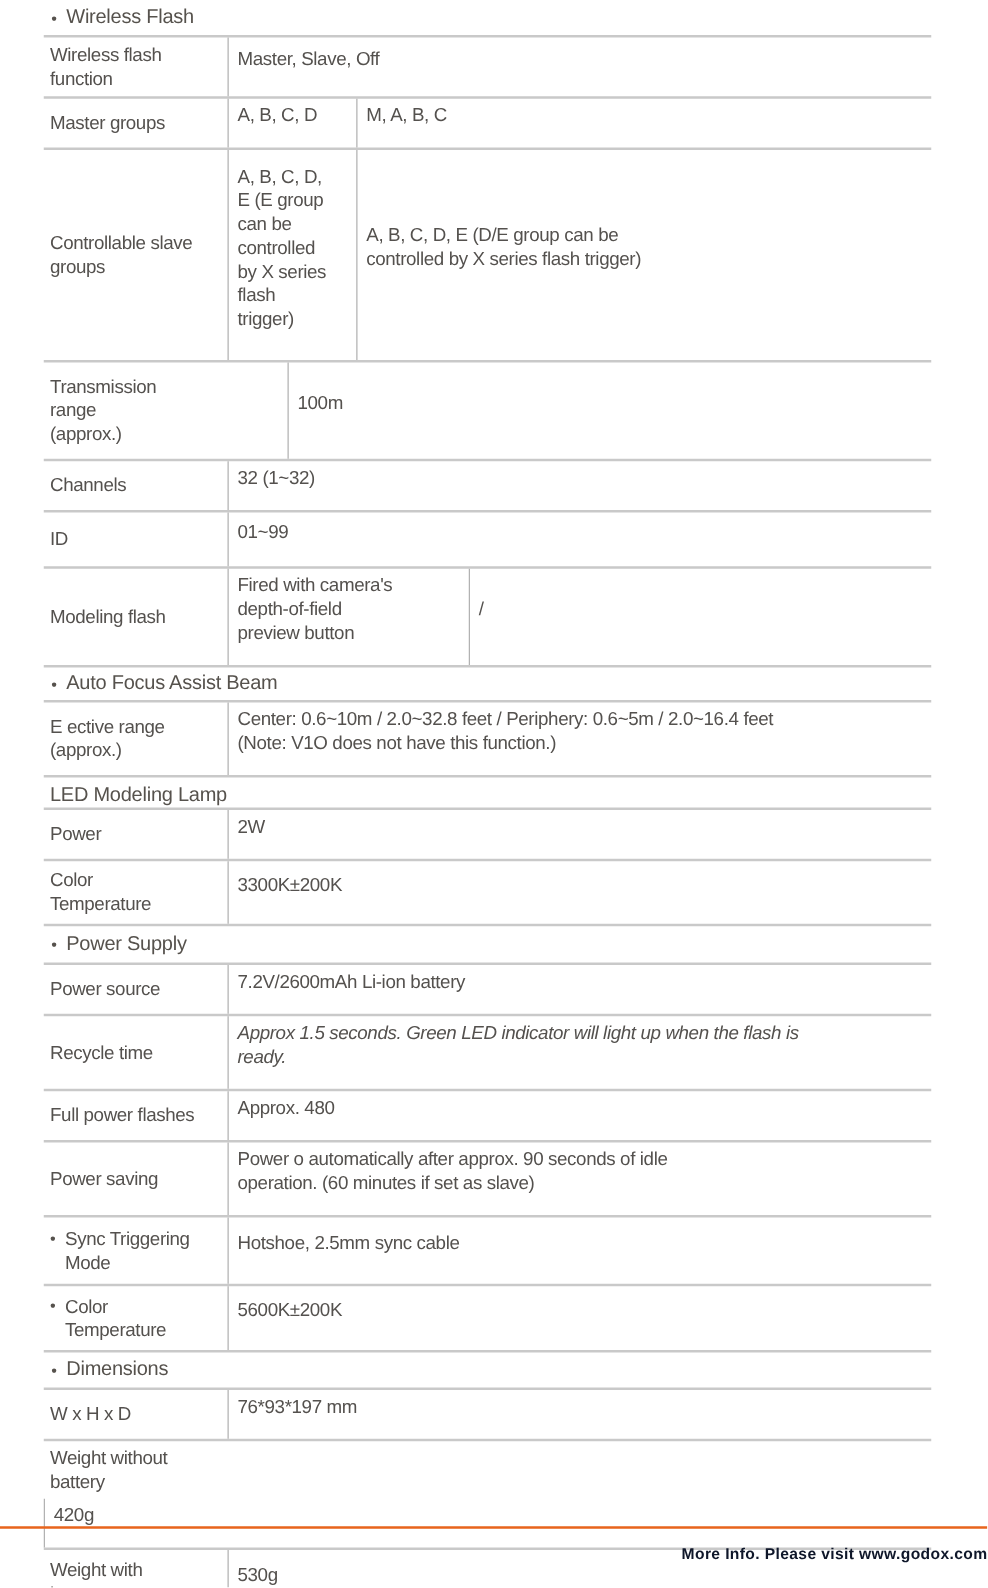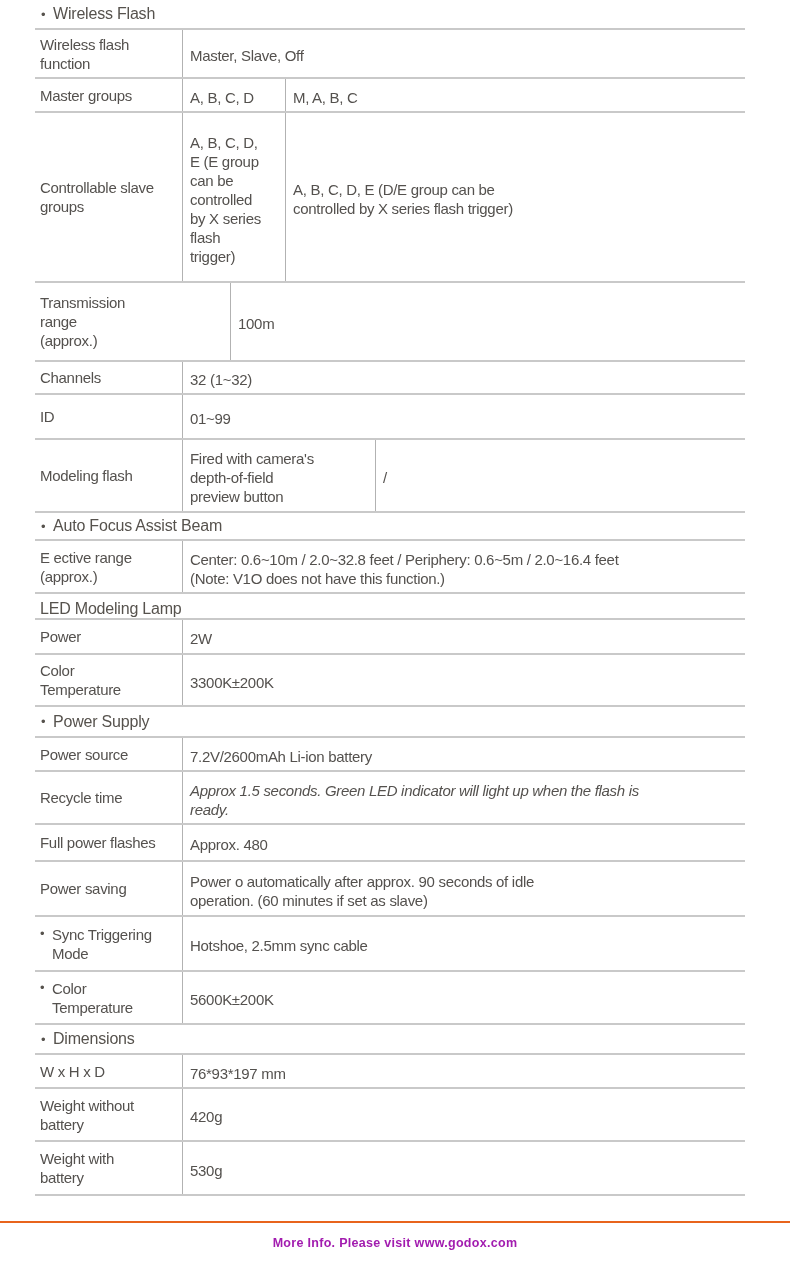--- a/index.html
+++ b/index.html
@@ -19,27 +19,27 @@
     display:flex;align-items:stretch;box-sizing:border-box;
     border-bottom:2px solid #c9c9c9;
   }
   .cell{
     box-sizing:border-box;display:flex;align-items:center;
     font-size:15px;line-height:19px;letter-spacing:-0.3px;
   }
   .label-cell{width:147px;flex:none;padding:4px 4px 4px 5px;}
   .label-inner{display:flex;align-items:flex-start;}
   .label-inner .bullet{margin-top:2px;}
-  .value-cell{border-left:1px solid #b2b2b2;padding:4px 8px 0 7px;}
+  .value-cell{border-left:1px solid #b2b2b2;padding:4px 8px 16px 7px;}
   .label-text,.value-text{white-space:pre-line;}
   .footer{position:absolute;left:0;top:1221px;width:790px;}
   .footer-rule{height:2px;width:100%;background:#e8641c;}
   .footer-text{
-    margin-top:13px;text-align:center;
-    font-size:12.5px;font-weight:bold;letter-spacing:0.3px;color:#a21caf;
+    margin-top:13px;text-align:right;
+    font-size:12.5px;font-weight:bold;letter-spacing:0.3px;color:#0f172a;
   }
 </style>
 </head>
 <body>
 
 <div class="page">
   <div id="spec-table" class="spec-table">
       <div class="section-row" style="min-height: 30px;">
         <span class="bullet">•</span>
         <span class="section-title">Wireless Flash</span>
@@ -253,21 +253,21 @@
       <div class="spec-row" style="min-height: 34px;">
         <div class="cell label-cell">
           <div class="label-inner">
             <span class="label-text">W x H x D</span>
           </div>
         </div>
         <div class="cell value-cell" style="flex: 1 1 0%;">
           <span class="value-text">76*93*197 mm</span>
         </div>
       </div>
-      <div class="spec-row" style="min-height: 53px;">
+      <div class="spec-row" style="min-height: 53px; flex-direction: column;">
         <div class="cell label-cell">
           <div class="label-inner">
             <span class="label-text">Weight without
 battery</span>
           </div>
         </div>
         <div class="cell value-cell" style="flex: 1 1 0%;">
           <span class="value-text">420g</span>
         </div>
       </div>

